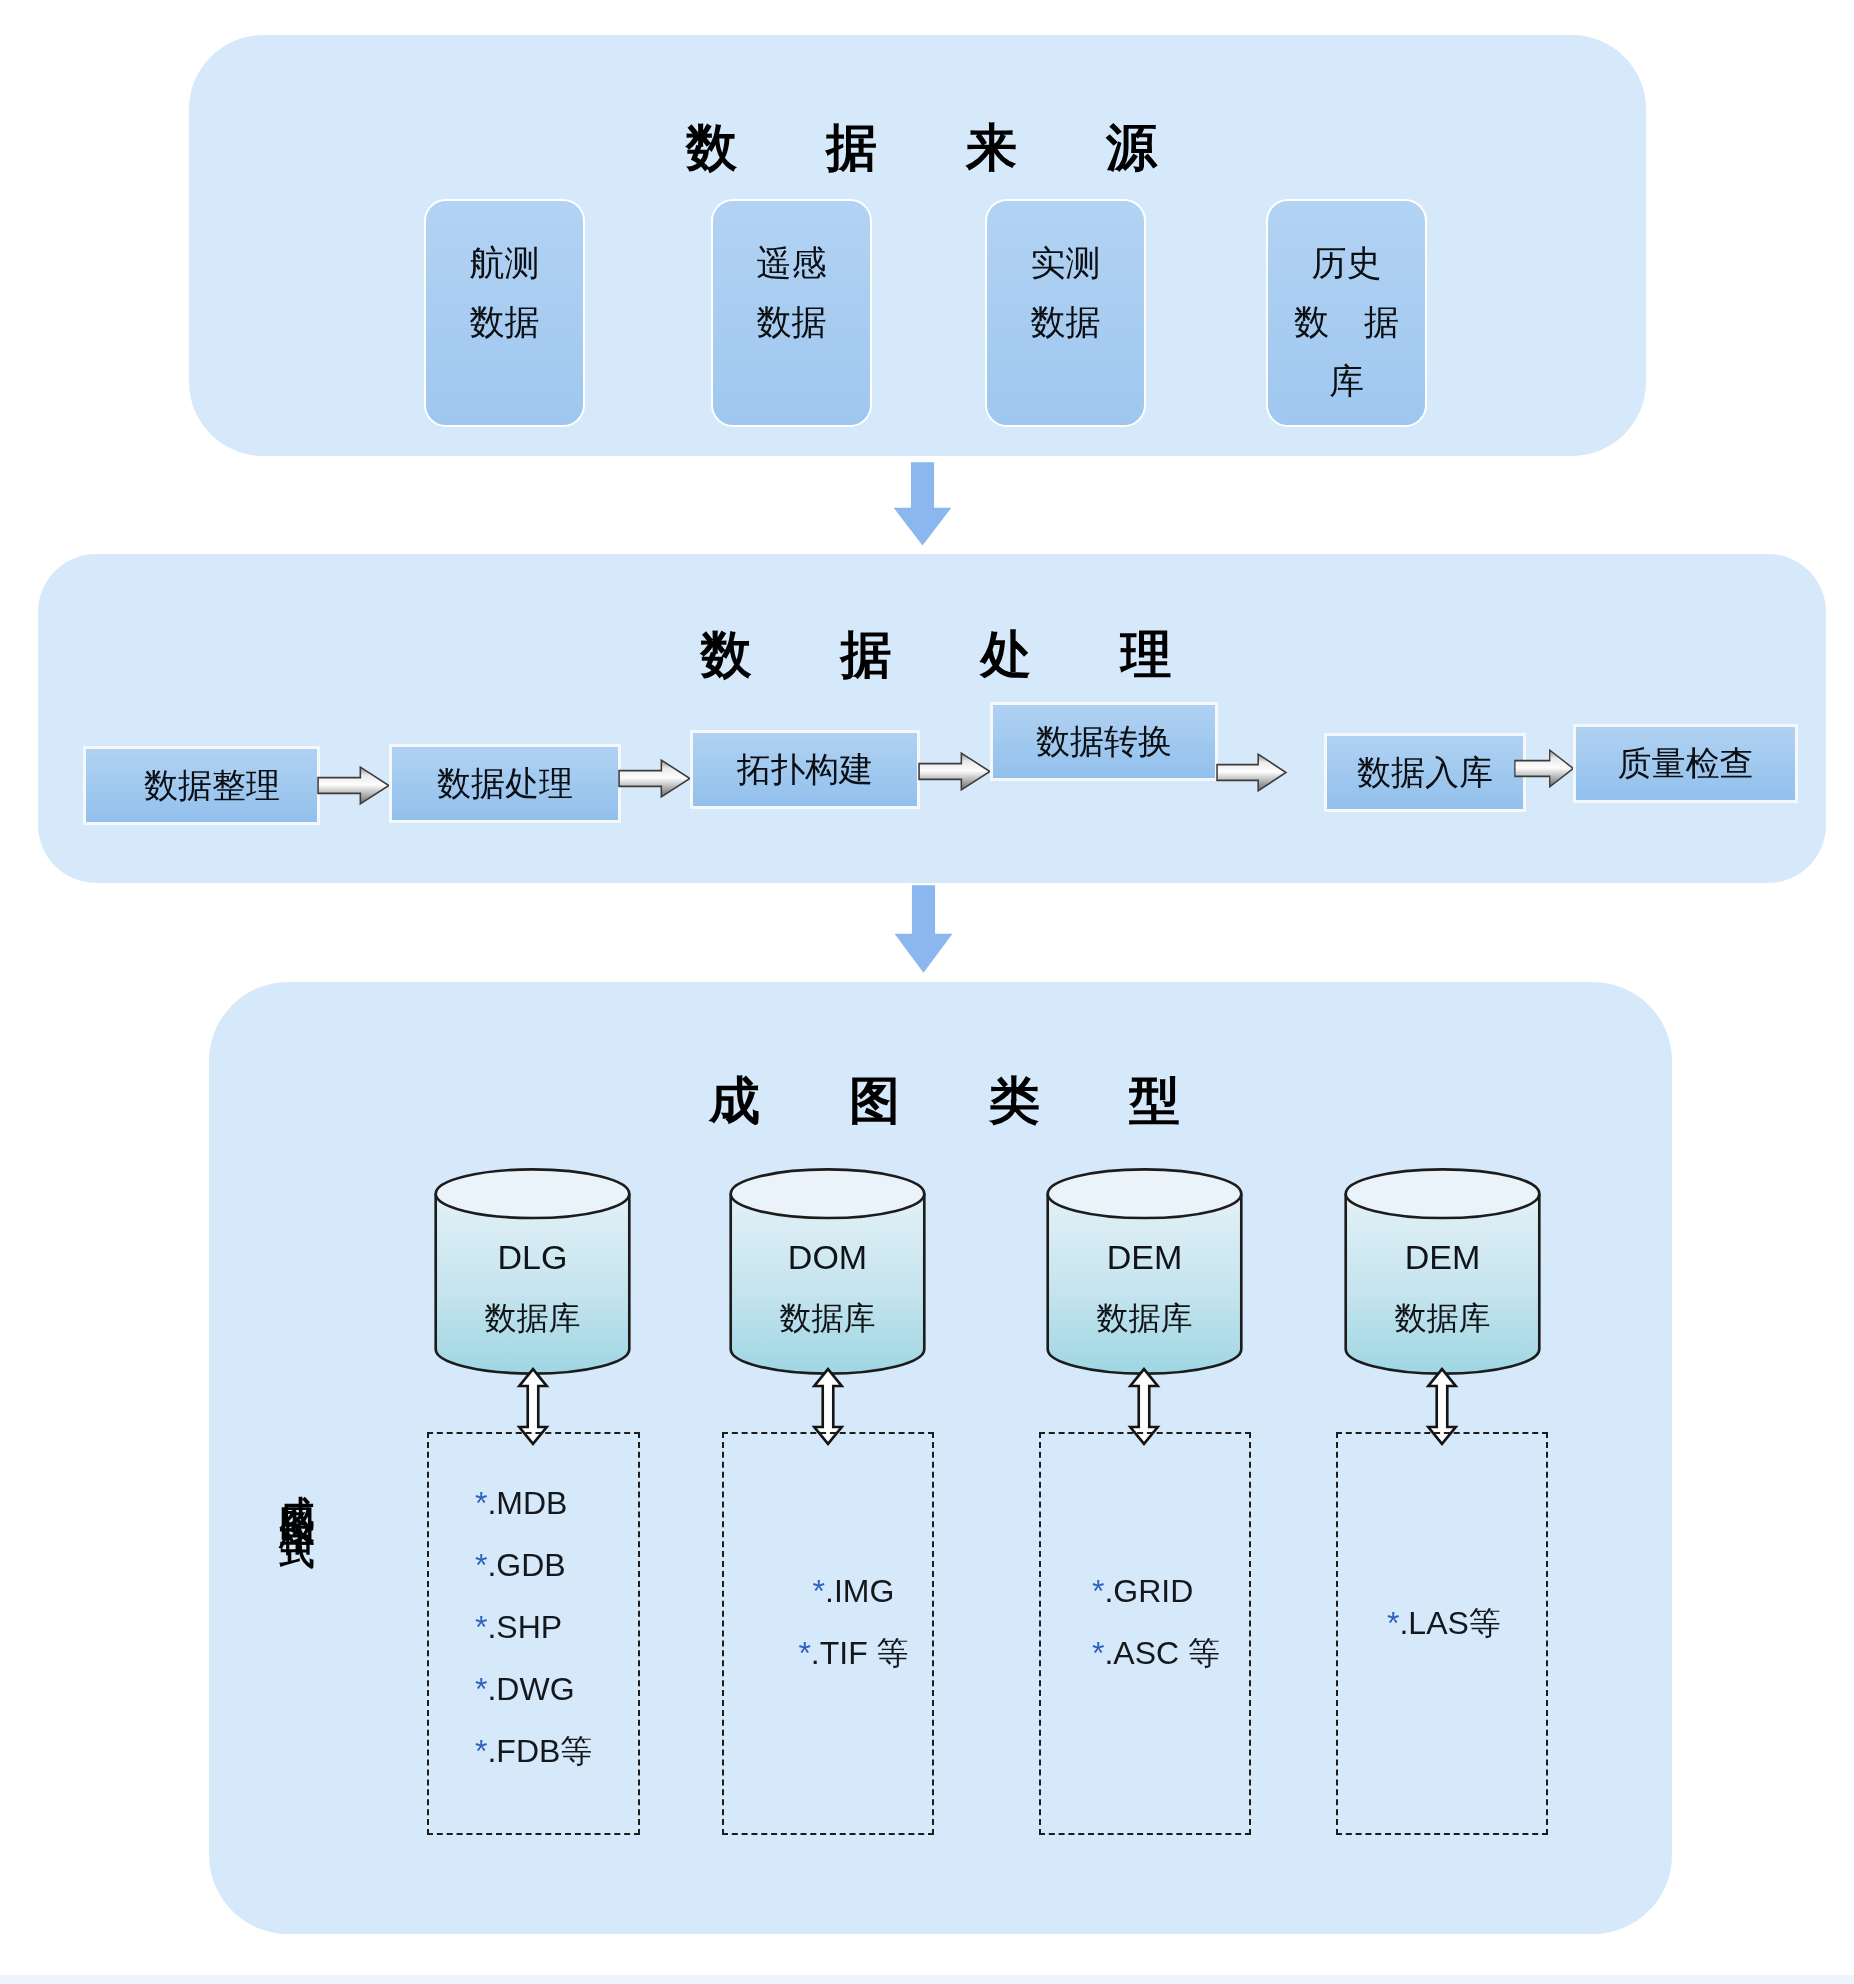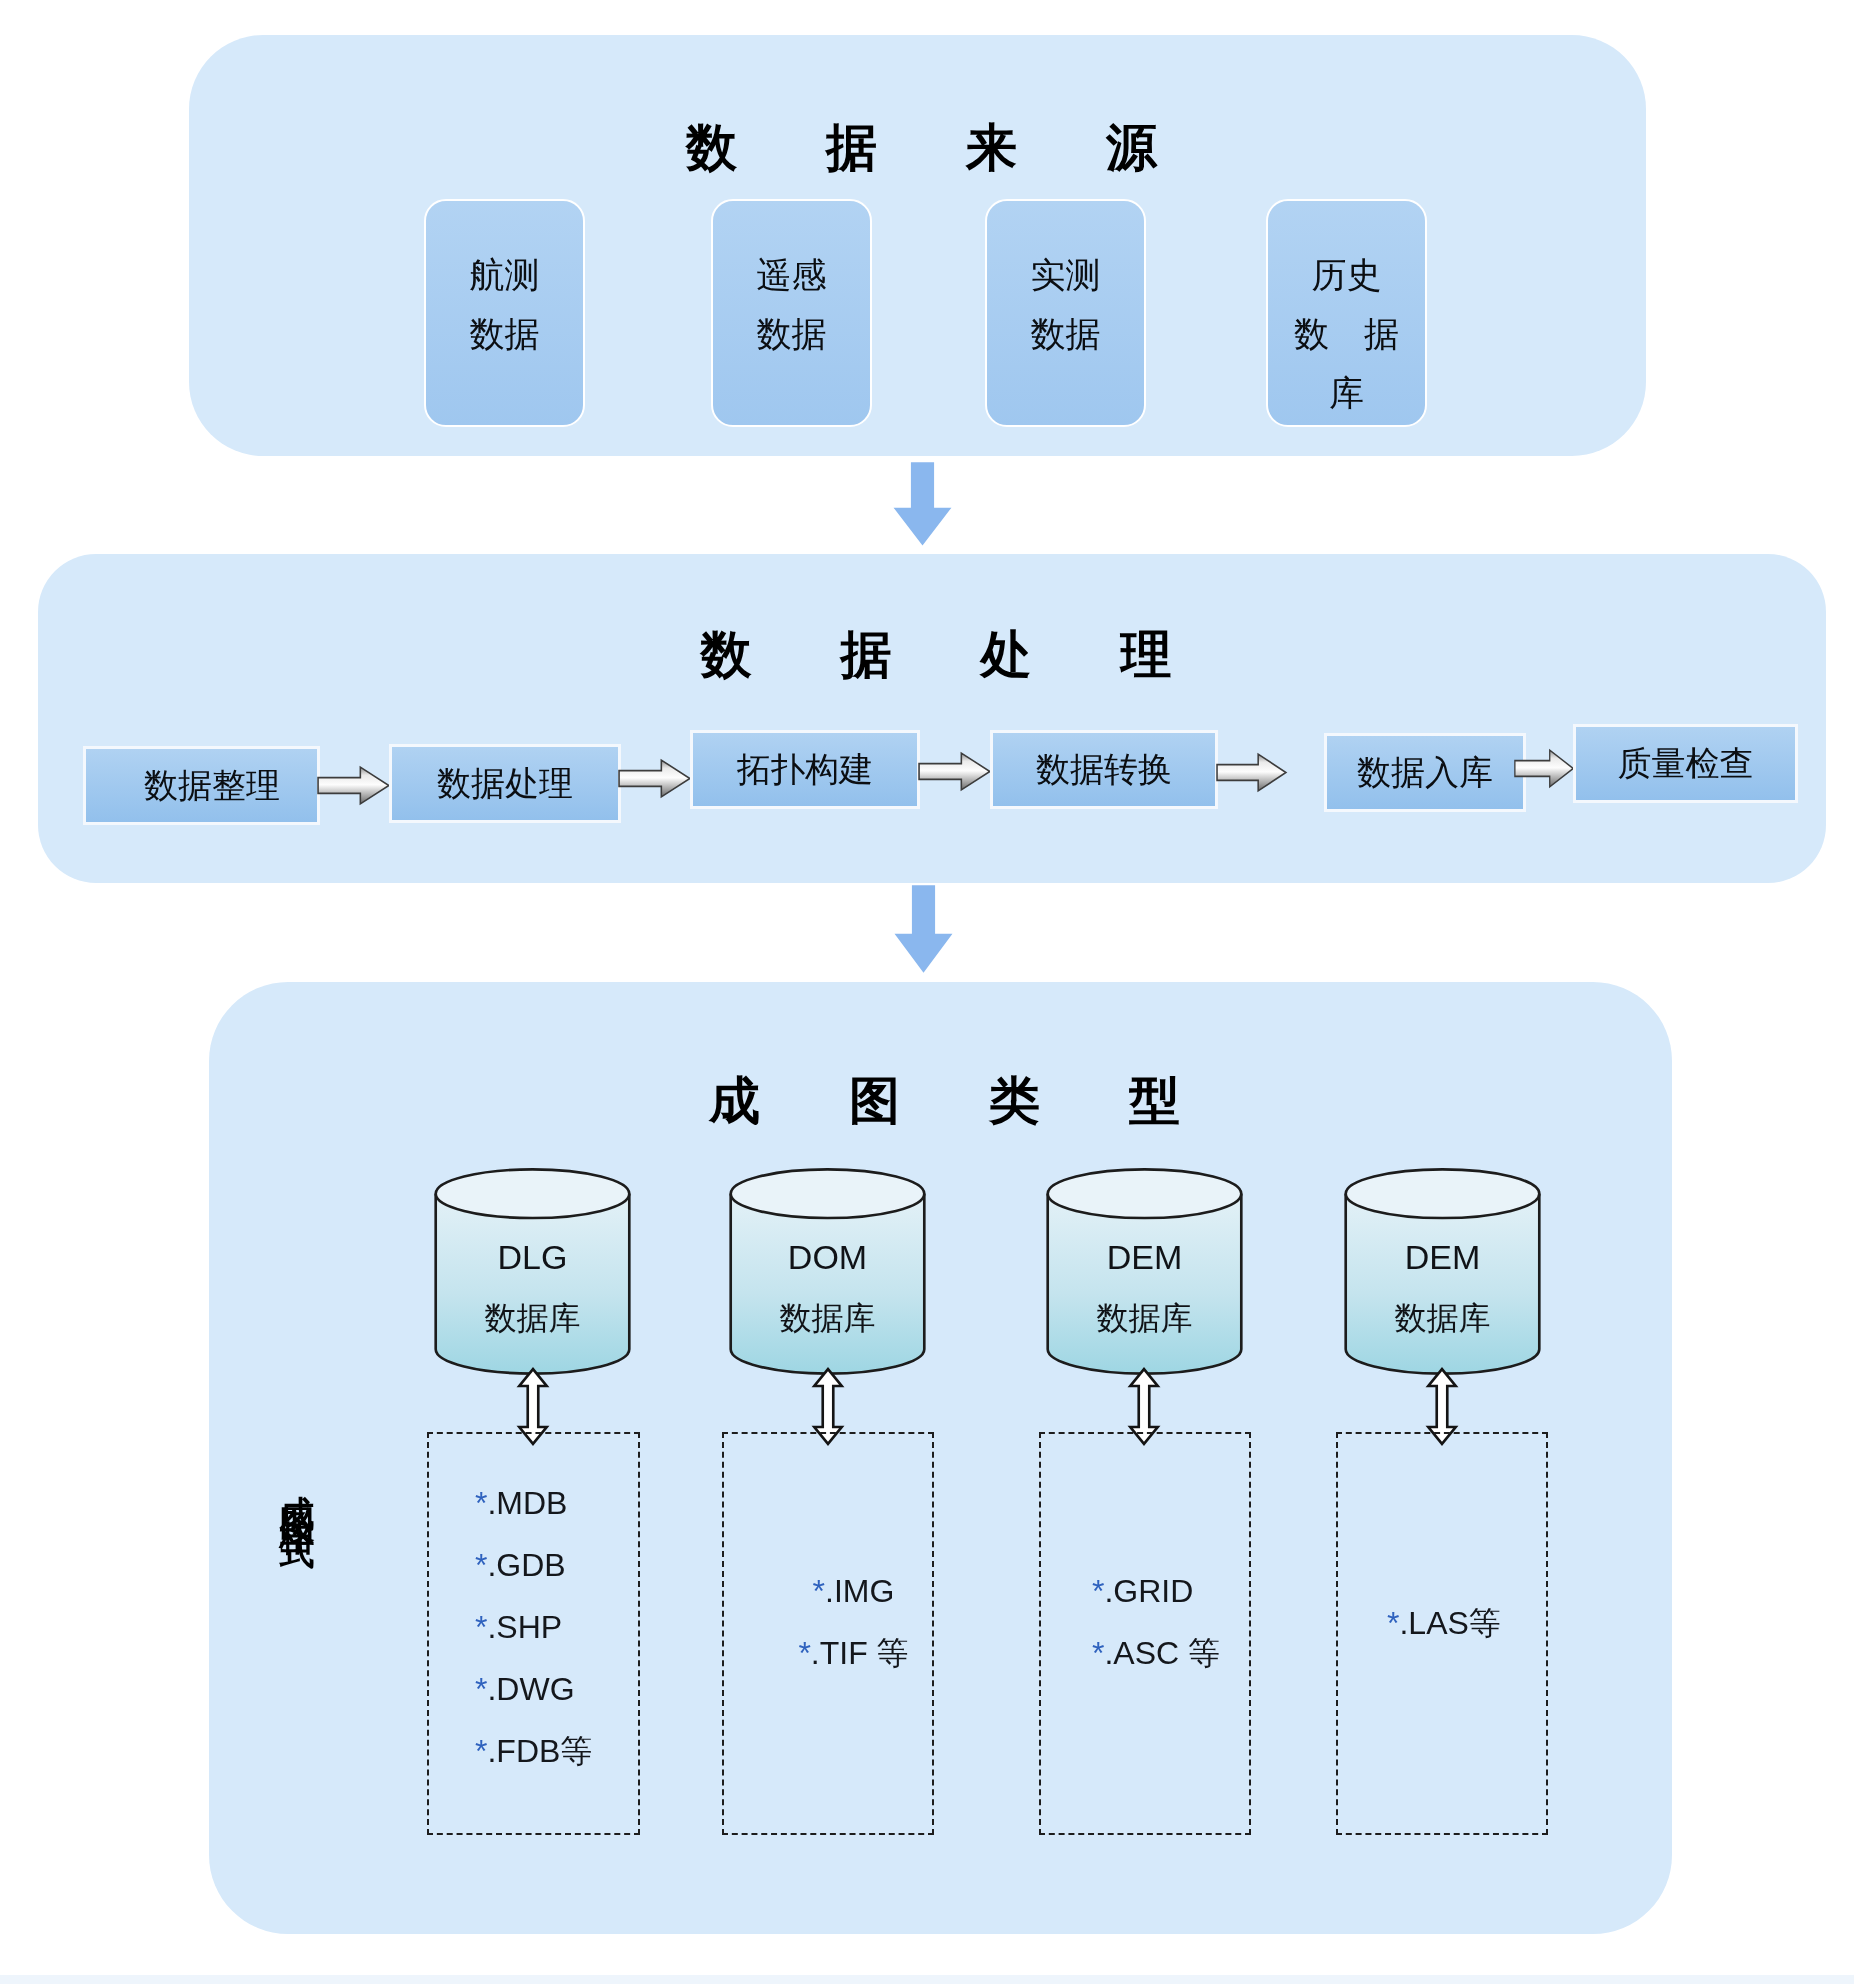--- a/index.html
+++ b/index.html
@@ -11,21 +11,21 @@
   .abs{position:absolute;}
   .panel{position:absolute;background:#d6e9fa;}
   .ttl{
     position:absolute;margin:4px;font-size:51px;font-weight:700;color:#000;
     letter-spacing:89px;text-indent:89px;text-align:center;white-space:nowrap;
   }
   .src-box{
     position:absolute;width:161px;height:228px;box-sizing:border-box;
     border:2.6px solid #ffffff;border-radius:22px;
     background:linear-gradient(#b2d3f3,#9fc7ef);
-    padding-top:44px;display:flex;flex-direction:column;align-items:center;
+    padding-top:32px;display:flex;flex-direction:column;align-items:center;
     font-size:35px;line-height:59px;font-weight:500;
   }
   .src-line{white-space:pre;}
   .proc-box{
     position:absolute;height:79px;box-sizing:border-box;
     border:3.2px solid #f4f8fd;background:linear-gradient(#b0d2f2,#92c0ec);
     display:flex;align-items:center;justify-content:center;
     font-size:34px;font-weight:500;white-space:nowrap;
   }
   .fmt-box{position:absolute;width:213px;height:403px;box-sizing:border-box;border:2.1px dashed #1d1d1d;}
@@ -101,21 +101,21 @@
     <div class="proc-box" style="left:389px;top:744px;width:232px;">数据处理</div>
     <svg class="abs" style="left:618px;top:758px;" width="74" height="41" viewBox="0 0 140 78" preserveAspectRatio="none">
       <polygon points="2,24 82,24 82,4 136,39 82,74 82,54 2,54" fill="url(#gradMetal)" stroke="#3c3c3c" stroke-width="3"></polygon>
     </svg>
 
     <div class="proc-box" style="left:690px;top:730px;width:230px;">拓扑构建</div>
     <svg class="abs" style="left:918px;top:751px;" width="74" height="41" viewBox="0 0 140 78" preserveAspectRatio="none">
       <polygon points="2,24 82,24 82,4 136,39 82,74 82,54 2,54" fill="url(#gradMetal)" stroke="#3c3c3c" stroke-width="3"></polygon>
     </svg>
 
-    <div class="proc-box" style="left:990px;top:730px;width:228px;">数据转换</div>
+    <div class="proc-box" style="left:990px;top:702px;width:228px;">数据转换</div>
     <svg class="abs" style="left:1216px;top:752px;" width="72" height="41" viewBox="0 0 140 78" preserveAspectRatio="none">
       <polygon points="2,24 82,24 82,4 136,39 82,74 82,54 2,54" fill="url(#gradMetal)" stroke="#3c3c3c" stroke-width="3"></polygon>
     </svg>
 
     <div class="proc-box" style="left:1324px;top:733px;width:202px;">数据入库</div>
     <svg class="abs" style="left:1514px;top:748px;" width="61" height="41" viewBox="0 0 140 78" preserveAspectRatio="none">
       <polygon points="2,24 82,24 82,4 136,39 82,74 82,54 2,54" fill="url(#gradMetal)" stroke="#3c3c3c" stroke-width="3"></polygon>
     </svg>
 
     <div class="proc-box" style="left:1573px;top:724px;width:225px;">质量检查</div>

